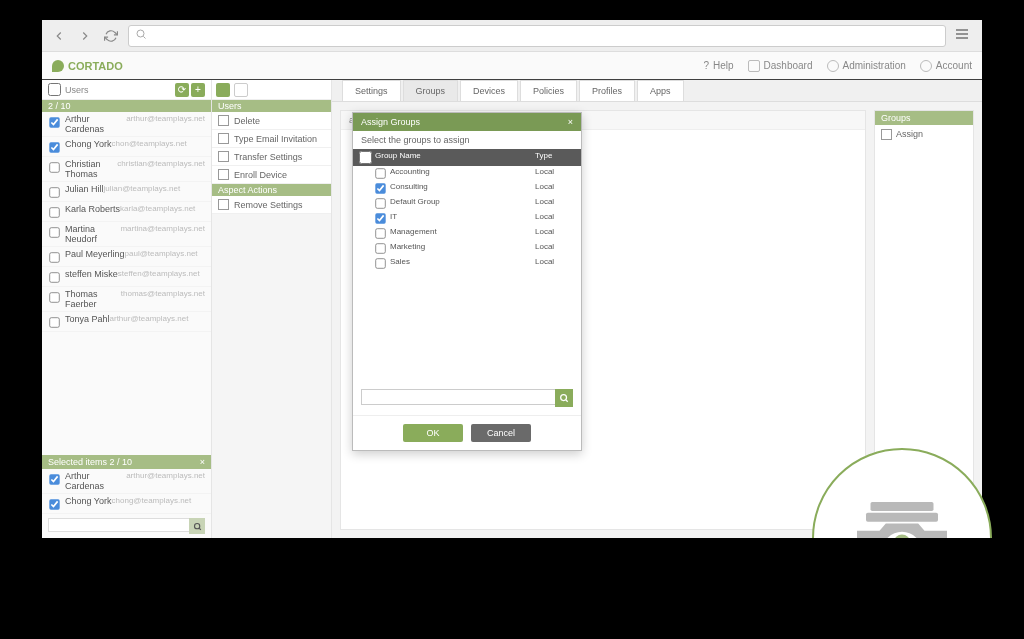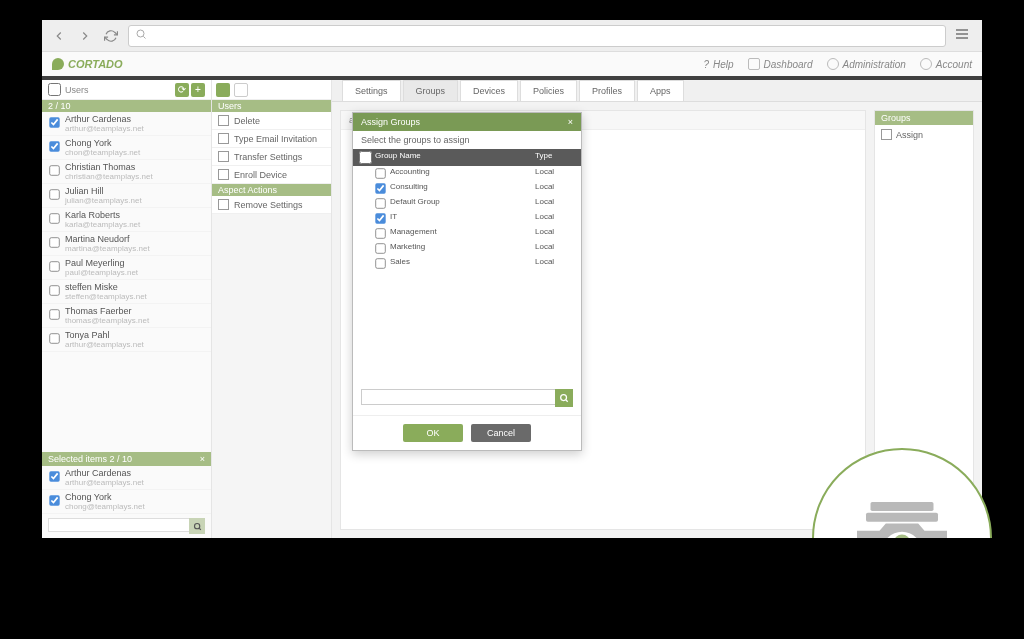--- a/index.html
+++ b/index.html
@@ -3,39 +3,39 @@
 <meta charset="utf-8">
 <style>
 * { box-sizing: border-box; margin: 0; padding: 0; font-family: Arial, sans-serif; }
 body { background: #000; display: flex; align-items: flex-start; justify-content: center; padding-top: 20px; }
 .browser-window { width: 940px; background: #f4f4f4; border-radius: 6px; overflow: visible; box-shadow: 0 4px 20px rgba(0,0,0,0.4); position: relative; }
 .browser-bar { height: 32px; background: #eeeeee; display: flex; align-items: center; padding: 0 8px; gap: 8px; border-bottom: 1px solid #ddd; }
 .nav-btn { width: 18px; height: 18px; display: flex; align-items: center; justify-content: center; color: #888; cursor: pointer; }
 .url-bar { flex: 1; height: 22px; background: #fff; border: 1px solid #ccc; border-radius: 3px; display: flex; align-items: center; padding: 0 6px; }
 .url-bar .search-ic { color: #aaa; font-size: 12px; }
 .menu-btn { width: 20px; height: 20px; color: #666; cursor: pointer; }
-.app-header { height: 28px; background: #fafafa; display: flex; align-items: center; padding: 0 10px; border-bottom: 4px solid #404040; font-style: italic; }
+.app-header { height: 28px; background: #fafafa; display: flex; align-items: center; padding: 0 10px; border-bottom: 1px solid #404040; }
 .logo { color: #8aac5b; font-weight: bold; font-size: 11px; display: flex; align-items: center; gap: 4px; }
 .logo-icon { width: 12px; height: 12px; background: #8aac5b; border-radius: 50% 50% 50% 0; }
 .header-actions { margin-left: auto; display: flex; gap: 14px; font-size: 10px; color: #888; }
 .header-action { display: flex; align-items: center; gap: 4px; cursor: pointer; }
 .header-action .ic { width: 12px; height: 12px; border: 1px solid #bbb; border-radius: 2px; }
 .header-action .ic.circle { border-radius: 50%; }
 .content { display: flex; height: 458px; background: #f0f0f0; }
 .sidebar { width: 170px; background: #fafafa; border-right: 1px solid #e5e5e5; display: flex; flex-direction: column; font-size: 9px; }
 .sidebar-head { display: flex; align-items: center; height: 20px; padding: 0 6px; background: #fff; border-bottom: 1px solid #eee; }
 .sidebar-head .chk { margin-right: 4px; }
 .sidebar-head .txt { color: #888; }
 .sidebar-head .btns { margin-left: auto; display: flex; gap: 2px; }
 .sidebar-head .btns .b { width: 14px; height: 14px; background: #8aac5b; border-radius: 2px; color: #fff; font-size: 10px; display: flex; align-items: center; justify-content: center; }
 .count-bar { background: #a6bd85; color: #fff; font-size: 9px; padding: 1px 6px; }
 .user-list { flex: 1; overflow: hidden; }
 .user-item { padding: 2px 6px; border-bottom: 1px solid #f3f3f3; display: flex; align-items: flex-start; gap: 4px; }
 .user-item .chk { transform: scale(0.8); margin-top: 2px; }
-.user-item .info { display: flex; flex-direction: column; }
+.user-item .info { display: flex; }
 .user-item .name { color: #555; font-size: 9px; }
 .user-item .email { color: #bbb; font-size: 8px; }
 .selected-bar { background: #a6bd85; color: #fff; font-size: 9px; padding: 2px 6px; display: flex; align-items: center; }
 .selected-bar .x { margin-left: auto; }
 .sidebar-search { padding: 4px 6px; display: flex; }
 .sidebar-search input { flex: 1; height: 14px; border: 1px solid #ddd; font-size: 9px; border-right: none; }
 .sidebar-search .sb { width: 16px; height: 16px; background: #c8d4b6; display: flex; align-items: center; justify-content: center; font-size: 9px; }
 .actions-panel { width: 120px; background: #f5f5f5; border-right: 1px solid #e5e5e5; font-size: 9px; }
 .ap-head { height: 20px; display: flex; align-items: center; padding: 0 4px; gap: 4px; background: #fff; border-bottom: 1px solid #eee; }
 .ap-head .ic { width: 14px; height: 14px; background: #8aac5b; border-radius: 2px; }
@@ -45,21 +45,21 @@
 .ap-item .ic { width: 11px; height: 11px; border: 1px solid #999; }
 .main { flex: 1; background: #f3f3f3; display: flex; flex-direction: column; position: relative; }
 .tabs { display: flex; background: #f0f0f0; font-size: 9px; border-bottom: 1px solid #ddd; padding-left: 10px; }
 .tab { padding: 5px 12px; background: #fff; border: 1px solid #ddd; border-bottom: none; margin-right: 2px; color: #666; cursor: pointer; }
 .tab.sub-active { background: #e9e9e9; }
 .main-content { flex: 1; padding: 8px; display: flex; gap: 8px; }
 .detail-panel { flex: 1; background: #fff; border: 1px solid #e5e5e5; font-size: 9px; }
 .detail-head { padding: 4px 8px; color: #888; background: #f7f7f7; border-bottom: 1px solid #eee; }
 .groups-panel { width: 100px; background: #fff; border: 1px solid #e5e5e5; font-size: 9px; }
 .gp-head { background: #a6bd85; color: #fff; padding: 2px 6px; }
-.gp-item { padding: 4px 6px; display: flex; align-items: center; gap: 4px; color: #666; cursor: pointer; }
+.gp-item { padding: 4px 6px; display: flex; gap: 4px; color: #666; cursor: pointer; }
 .gp-item .ic { width: 11px; height: 11px; border: 1px solid #999; }
 
 .modal { position: absolute; top: 32px; left: 20px; width: 230px; background: #fff; border: 1px solid #bbb; box-shadow: 0 3px 10px rgba(0,0,0,0.2); font-size: 9px; z-index: 10; }
 .modal-head { background: #7a9a55; color: #fff; padding: 4px 8px; display: flex; align-items: center; }
 .modal-head .x { margin-left: auto; cursor: pointer; }
 .modal-sub { padding: 4px 8px; color: #666; }
 .modal-table-head { background: #5a5a5a; color: #fff; display: flex; padding: 2px 6px; font-size: 8px; }
 .modal-table-head .c1 { width: 16px; display: flex; align-items: center; }
 .modal-table-head .c2 { flex: 1; }
 .modal-table-head .c3 { width: 40px; }

